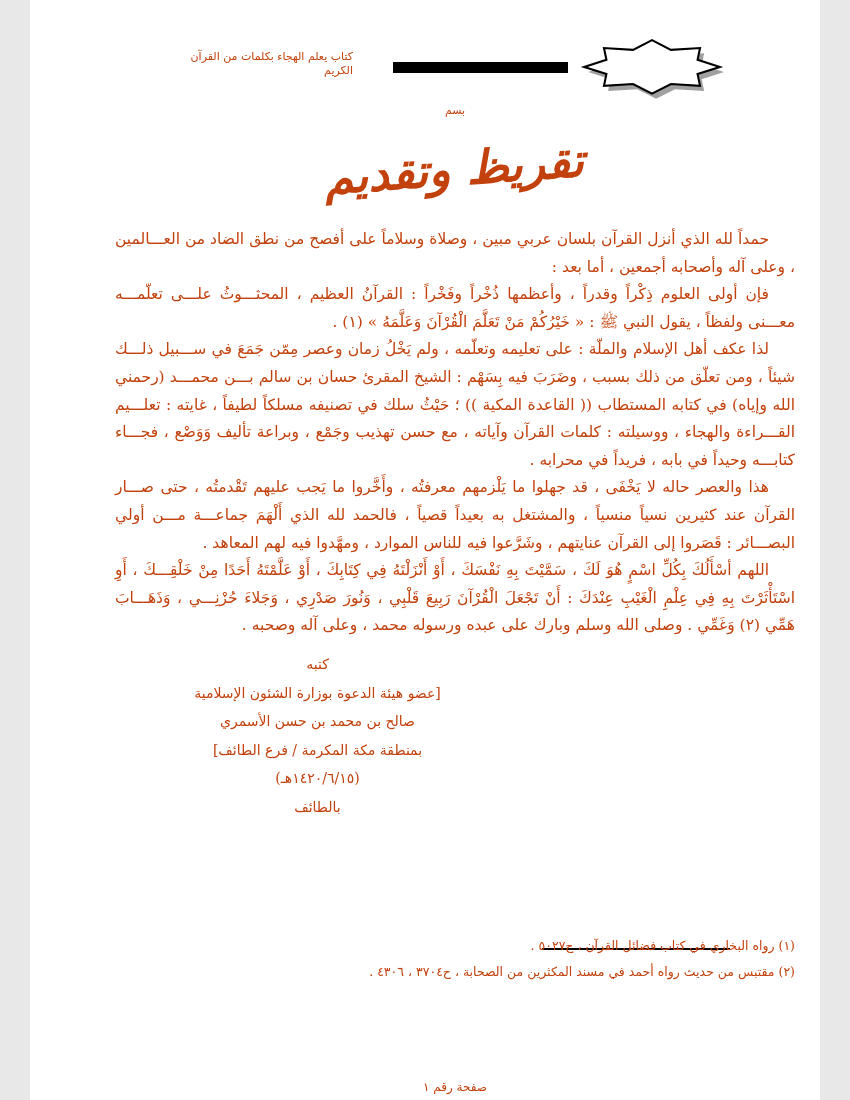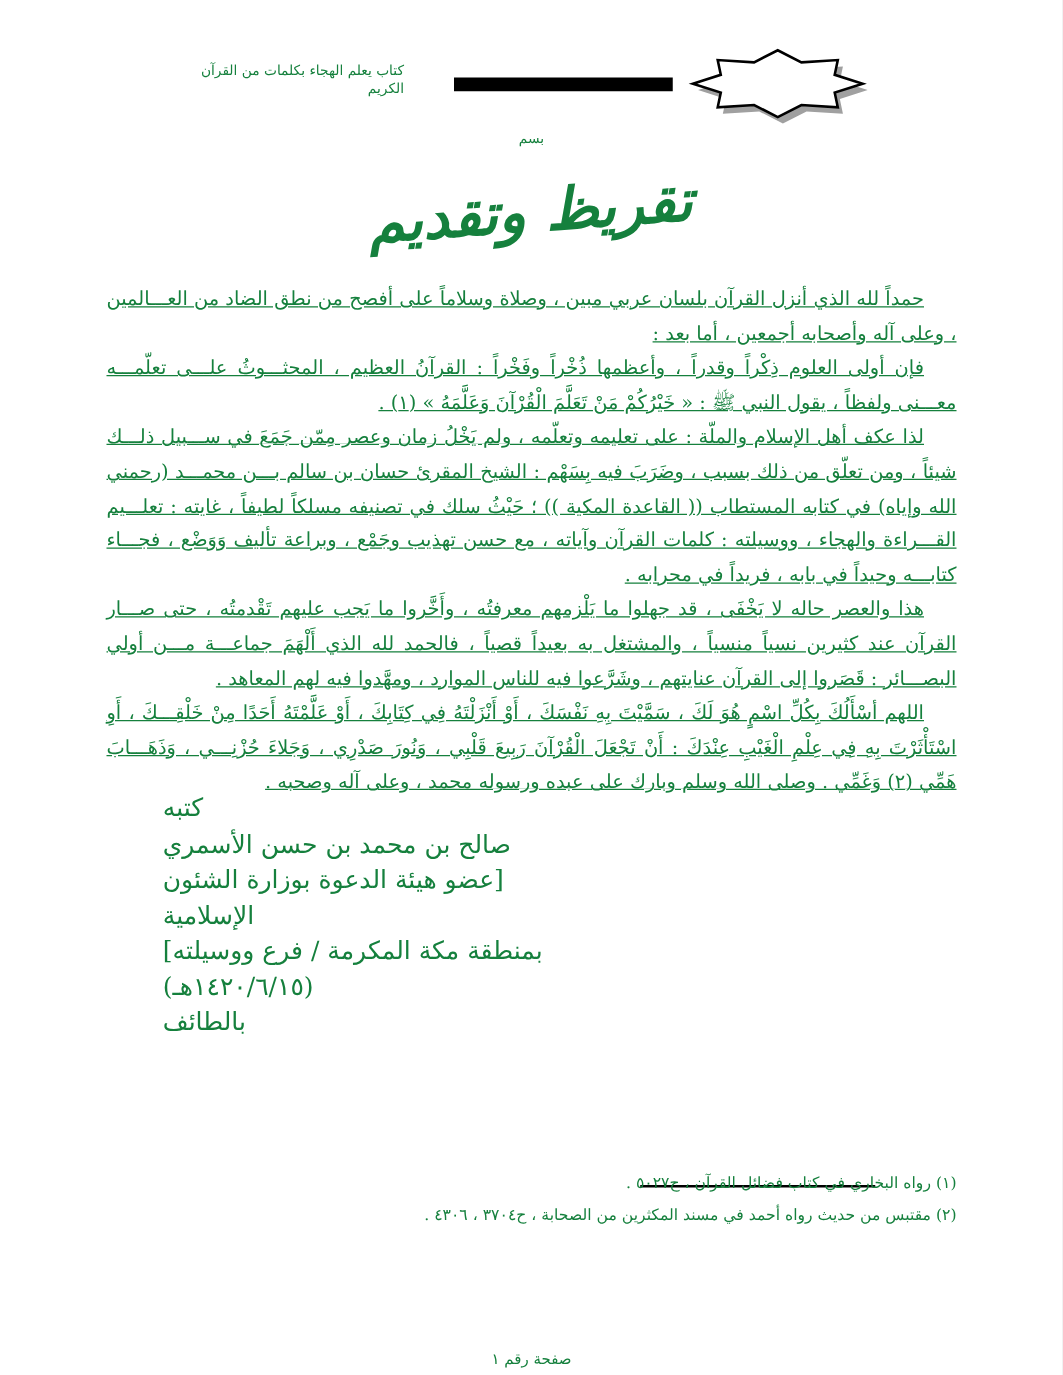--- a/index.html
+++ b/index.html
@@ -1,22 +1,22 @@
 <!DOCTYPE html>
 <html lang="ar" dir="rtl"><head>
 <meta charset="utf-8">
 <style>
   html,body{margin:0;padding:0;background:#e8e8e8;}
   .page{
     position:relative;
-    width:850px;height:1100px;
+    width:790px;height:1100px;
     margin:0 auto;
     background:#ffffff;
     font-family:"DejaVu Serif","DejaVu Sans",sans-serif;
-    color:#15803d;
+    color:#c2410c;
     overflow:hidden;
   }
   
   .hdr-book-title{
     position:absolute;top:50px;left:133px;width:190px;
     direction:rtl;text-align:right;
     font-size:11px;line-height:14px;
   }
   .hdr-rule{
     position:absolute;top:62px;left:363px;width:175px;height:11px;
@@ -38,28 +38,28 @@
     position:absolute;top:142px;left:0;width:850px;height:80px;
     text-align:center;direction:rtl;
     font-size:46px;font-weight:bold;font-style:italic;
     transform:rotate(-4deg);
     letter-spacing:2px;
   }
   
   .body-text{
     position:absolute;top:226px;left:85px;width:680px;
     direction:rtl;text-align:justify;
-    font-size:15.5px;line-height:27.6px;text-decoration:underline;
+    font-size:15.5px;line-height:27.6px;
   }
   .body-text p{margin:0;text-indent:26px;}
   
   .signature{
-    position:absolute;top:632px;left:130px;width:315px;
-    direction:rtl;text-align:left;
-    font-size:20px;line-height:28.5px;
+    position:absolute;top:650px;left:130px;width:315px;
+    direction:rtl;text-align:center;
+    font-size:14px;line-height:28.5px;
   }
   
   .fn-sep{
     position:absolute;top:948px;left:512px;width:188px;height:2px;
     background:#000;
   }
   .footnotes{
     position:absolute;top:933px;left:85px;width:680px;
     direction:rtl;text-align:right;
     font-size:12.5px;line-height:26px;
@@ -94,23 +94,23 @@
   <div class="body-text">
     <p>حمداً لله الذي أنزل القرآن بلسان عربي مبين ، وصلاة وسلاماً على أفصح من نطق الضاد من العـــالمين ، وعلى آله وأصحابه أجمعين ، أما بعد :</p>
     <p>فإن أولى العلوم ذِكْراً وقدراً ، وأعظمها ذُخْراً وفَخْراً : القرآنُ العظيم ، المحثـــوثُ علـــى تعلّمـــه معـــنى ولفظاً ، يقول النبي ﷺ : « خَيْرُكُمْ مَنْ تَعَلَّمَ الْقُرْآنَ وَعَلَّمَهُ » (١) .</p>
     <p>لذا عكف أهل الإسلام والملّة : على تعليمه وتعلّمه ، ولم يَخْلُ زمان وعصر مِمّن جَمَعَ في ســـبيل ذلـــك شيئاً ، ومن تعلّق من ذلك بسبب ، وضَرَبَ فيه بِسَهْم : الشيخ المقرئ حسان بن سالم بـــن محمـــد (رحمني الله وإياه) في كتابه المستطاب (( القاعدة المكية )) ؛ حَيْثُ سلك في تصنيفه مسلكاً لطيفاً ، غايته : تعلـــيم القـــراءة والهجاء ، ووسيلته : كلمات القرآن وآياته ، مع حسن تهذيب وجَمْع ، وبراعة تأليف وَوَضْع ، فجـــاء كتابـــه وحيداً في بابه ، فريداً في محرابه .</p>
     <p>هذا والعصر حاله لا يَخْفَى ، قد جهلوا ما يَلْزمهم معرفتُه ، وأَخَّروا ما يَجب عليهم تَقْدمتُه ، حتى صـــار القرآن عند كثيرين نسياً منسياً ، والمشتغل به بعيداً قصياً ، فالحمد لله الذي أَلْهَمَ جماعـــة مـــن أولي البصـــائر : قَصَروا إلى القرآن عنايتهم ، وشَرَّعوا فيه للناس الموارد ، ومهَّدوا فيه لهم المعاهد .</p>
     <p>اللهم أسْأَلُكَ بِكُلِّ اسْمٍ هُوَ لَكَ ، سَمَّيْتَ بِهِ نَفْسَكَ ، أَوْ أَنْزَلْتَهُ فِي كِتَابِكَ ، أَوْ عَلَّمْتَهُ أَحَدًا مِنْ خَلْقِـــكَ ، أَوِ اسْتَأْثَرْتَ بِهِ فِي عِلْمِ الْغَيْبِ عِنْدَكَ : أَنْ تَجْعَلَ الْقُرْآنَ رَبِيعَ قَلْبِي ، وَنُورَ صَدْرِي ، وَجَلاءَ حُزْنِـــي ، وَذَهَـــابَ هَمِّي (٢) وَغَمِّي . وصلى الله وسلم وبارك على عبده ورسوله محمد ، وعلى آله وصحبه .</p>
   </div>
 
   <div class="signature">
     <div>كتبه</div>
+    <div>[عضو هيئة الدعوة بوزارة الشئون الإسلامية</div>
     <div>صالح بن محمد بن حسن الأسمري</div>
-    <div>[عضو هيئة الدعوة بوزارة الشئون الإسلامية</div>
-    <div>بمنطقة مكة المكرمة / فرع ووسيلته]</div>
+    <div>بمنطقة مكة المكرمة / فرع الطائف]</div>
     <div>(١٤٢٠/٦/١٥هـ)</div>
     <div>بالطائف</div>
   </div>
 
   <div class="fn-sep"></div>
   <div class="footnotes">
     <div>(١) رواه البخاري في كتاب فضائل القرآن ، ح٥٠٢٧ .</div>
     <div>(٢) مقتبس من حديث رواه أحمد في مسند المكثرين من الصحابة ، ح٣٧٠٤ ، ٤٣٠٦ .</div>
   </div>
 

